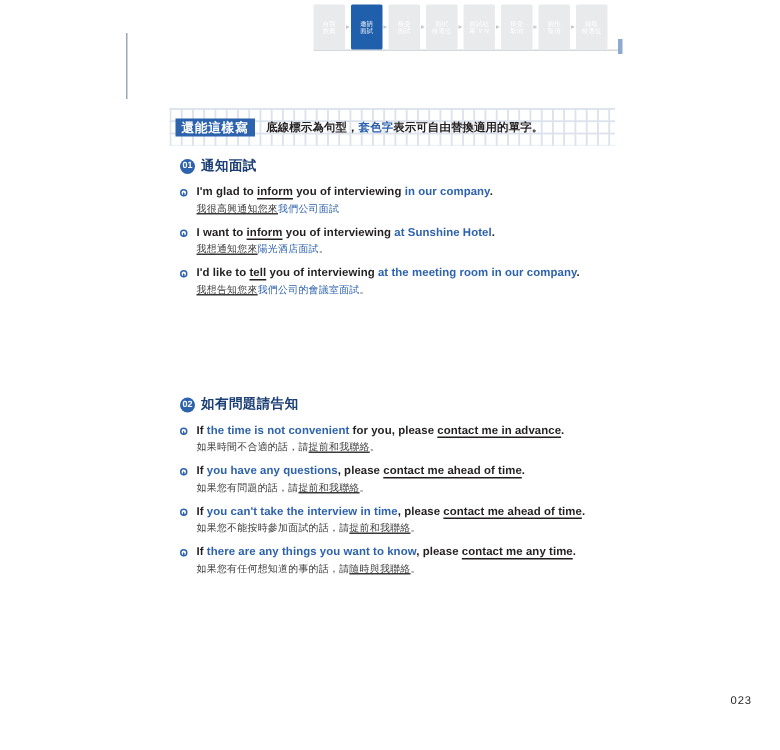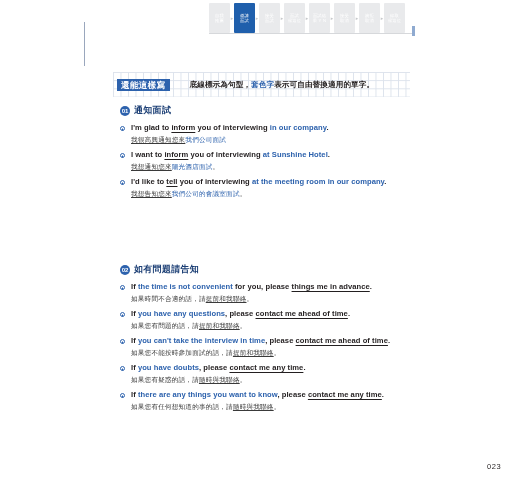--- a/index.html
+++ b/index.html
@@ -112,21 +112,21 @@
     color: #ffffff;
     font-size: 8.5px;
     line-height: 12px;
     height: 12px;
     padding: 0 4px;
     letter-spacing: 0.4px;
     white-space: nowrap;
     font-weight: bold;
   }
   .header-note {
-    margin-left: 20px;
+    margin-left: 8px;
     font-size: 7.6px;
     color: #231f20;
     letter-spacing: 0.1px;
     white-space: nowrap;
     font-weight: bold;
   }
   .header-note .hl {
     color: #2d62ad;
   }
 
@@ -318,40 +318,35 @@
           <div class="zh"><span class="u">我想告知您來</span><span class="b">我們公司的會議室面試</span><span>。</span></div>
         </div>
       </div>
       <div class="section" style="top: 263px;">
         <div class="sec-head">
           <span class="sec-num">02</span>
           <span class="sec-title">如有問題請告知</span>
         </div>
         <div class="entry">
           <span class="bullet"></span>
-          <div class="en"><span>If </span><span class="b">the time is not convenient</span><span> for you, please </span><span class="u">things me in advance</span><span>.</span></div>
+          <div class="en"><span>If </span><span class="b">the time is not convenient</span><span> for you, please </span><span class="u">contact me in advance</span><span>.</span></div>
           <div class="zh"><span>如果時間不合適的話，請</span><span class="u">提前和我聯絡</span><span>。</span></div>
         </div>
         <div class="entry">
           <span class="bullet"></span>
           <div class="en"><span>If </span><span class="b">you have any questions</span><span>, please </span><span class="u">contact me ahead of time</span><span>.</span></div>
           <div class="zh"><span>如果您有問題的話，請</span><span class="u">提前和我聯絡</span><span>。</span></div>
         </div>
         <div class="entry">
           <span class="bullet"></span>
           <div class="en"><span>If </span><span class="b">you can't take the interview in time</span><span>, please </span><span class="u">contact me ahead of time</span><span>.</span></div>
           <div class="zh"><span>如果您不能按時參加面試的話，請</span><span class="u">提前和我聯絡</span><span>。</span></div>
         </div>
         <div class="entry">
           <span class="bullet"></span>
-          <div class="en"><span>If </span><span class="b">you have doubts</span><span>, please </span><span class="u">contact me any time</span><span>.</span></div>
-          <div class="zh"><span>如果您有疑惑的話，請</span><span class="u">隨時與我聯絡</span><span>。</span></div>
-        </div>
-        <div class="entry">
-          <span class="bullet"></span>
           <div class="en"><span>If </span><span class="b">there are any things you want to know</span><span>, please </span><span class="u">contact me any time</span><span>.</span></div>
           <div class="zh"><span>如果您有任何想知道的事的話，請</span><span class="u">隨時與我聯絡</span><span>。</span></div>
         </div>
       </div>
     </div>
 
   <div class="tabs" id="tabs"></div>
 
   <div class="pagenum">023</div>
 

